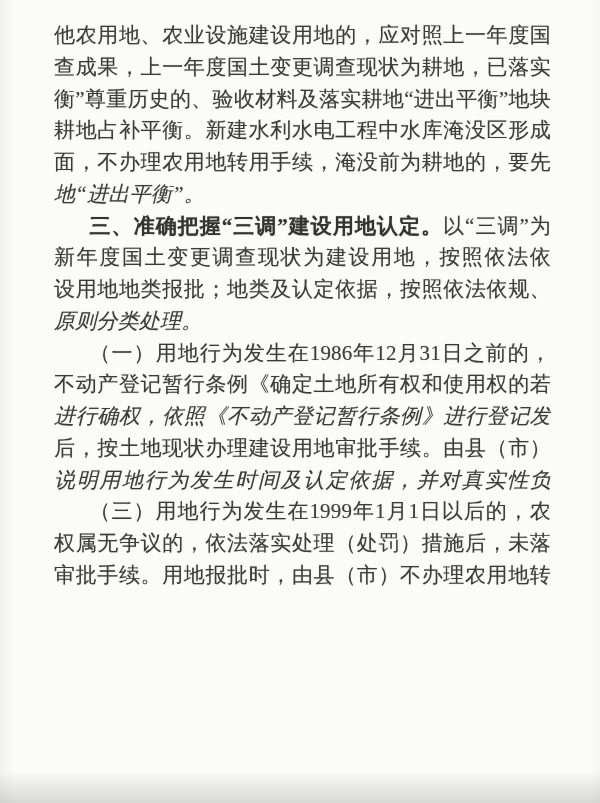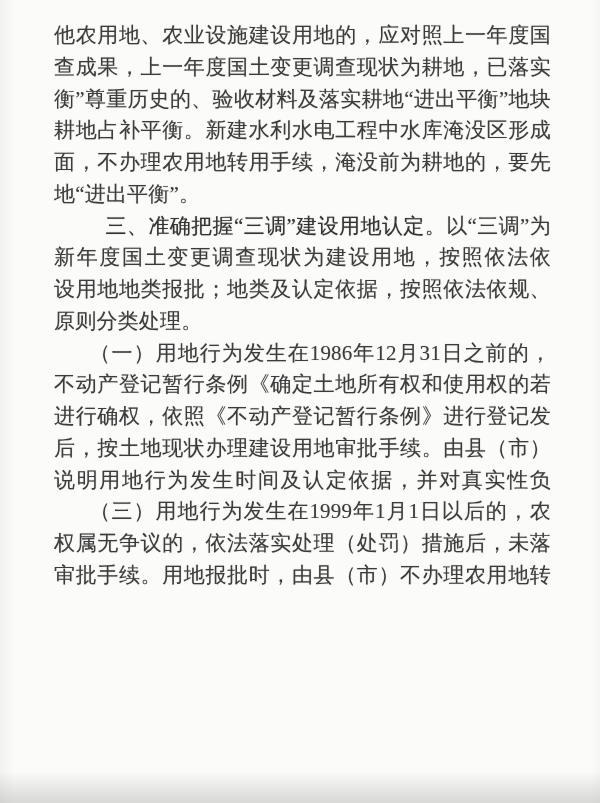--- a/index.html
+++ b/index.html
@@ -31,29 +31,29 @@
     line-height: 31.75px;
     font-size: 21px;
     text-align: justify;
     text-align-last: justify;
     overflow: hidden;
     text-shadow: 0 0 1px rgba(80,80,80,0.45);
     letter-spacing: 0.2px;
   }
   .line.para-end {
     text-align-last: left;
+    font-style: italic;
   }
   .line.indent {
     text-indent: 35.6px;
   }
   .seg-bold {
-    font-weight: 400;
+    font-weight: 700;
     color: #333333;
     text-shadow: 0 0 1px rgba(60,60,60,0.55);
-    margin-left: 16px;
   }
 </style>
 </head>
 <body>
 
 <div class="page">
   <div class="text-block" id="lines-container">
       <div class="line"><span class="seg-normal">他农用地、农业设施建设用地的，应对照上一年度国土变更调</span></div>
       <div class="line"><span class="seg-normal">查成果，上一年度国土变更调查现状为耕地，已落实年度耕地</span></div>
       <div class="line"><span class="seg-normal">衡”尊重历史的、验收材料及落实耕地“进出平衡”地块的坐标材</span></div>

